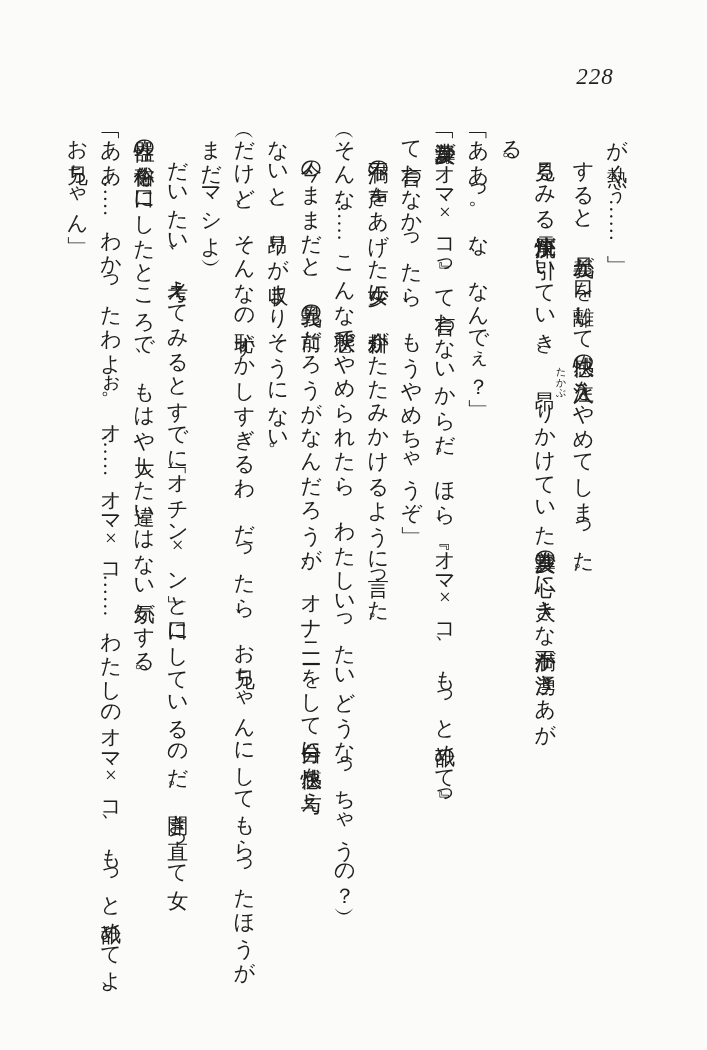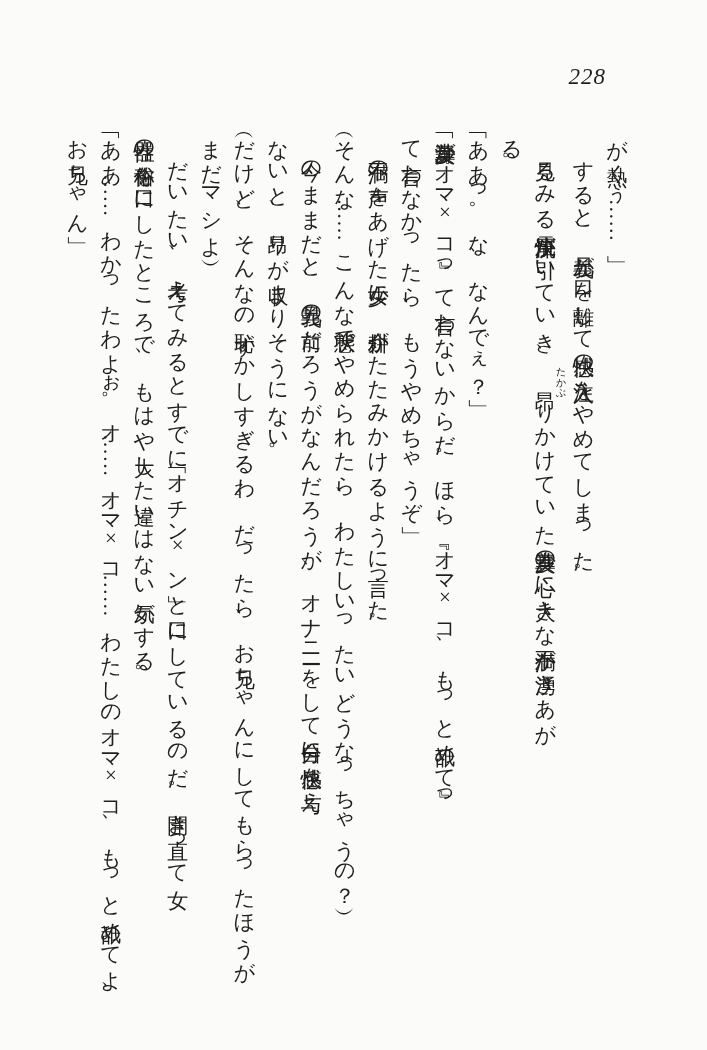--- a/index.html
+++ b/index.html
@@ -15,23 +15,23 @@
   .page {
     position: relative;
     width: 707px;
     height: 1050px;
     background: var(--paper, #fbfbf9);
     overflow: hidden;
   }
   .page-number {
     position: absolute;
     top: 64px;
-    left: 560px;
+    left: 572px;
     width: 46px;
-    text-align: right;
+    text-align: center;
     font-size: 23px;
     font-style: italic;
     letter-spacing: 1px;
     color: var(--ink, #222);
   }
   .text-block {
     position: absolute;
     top: 125px;
     right: 74px;
     width: 572px;

